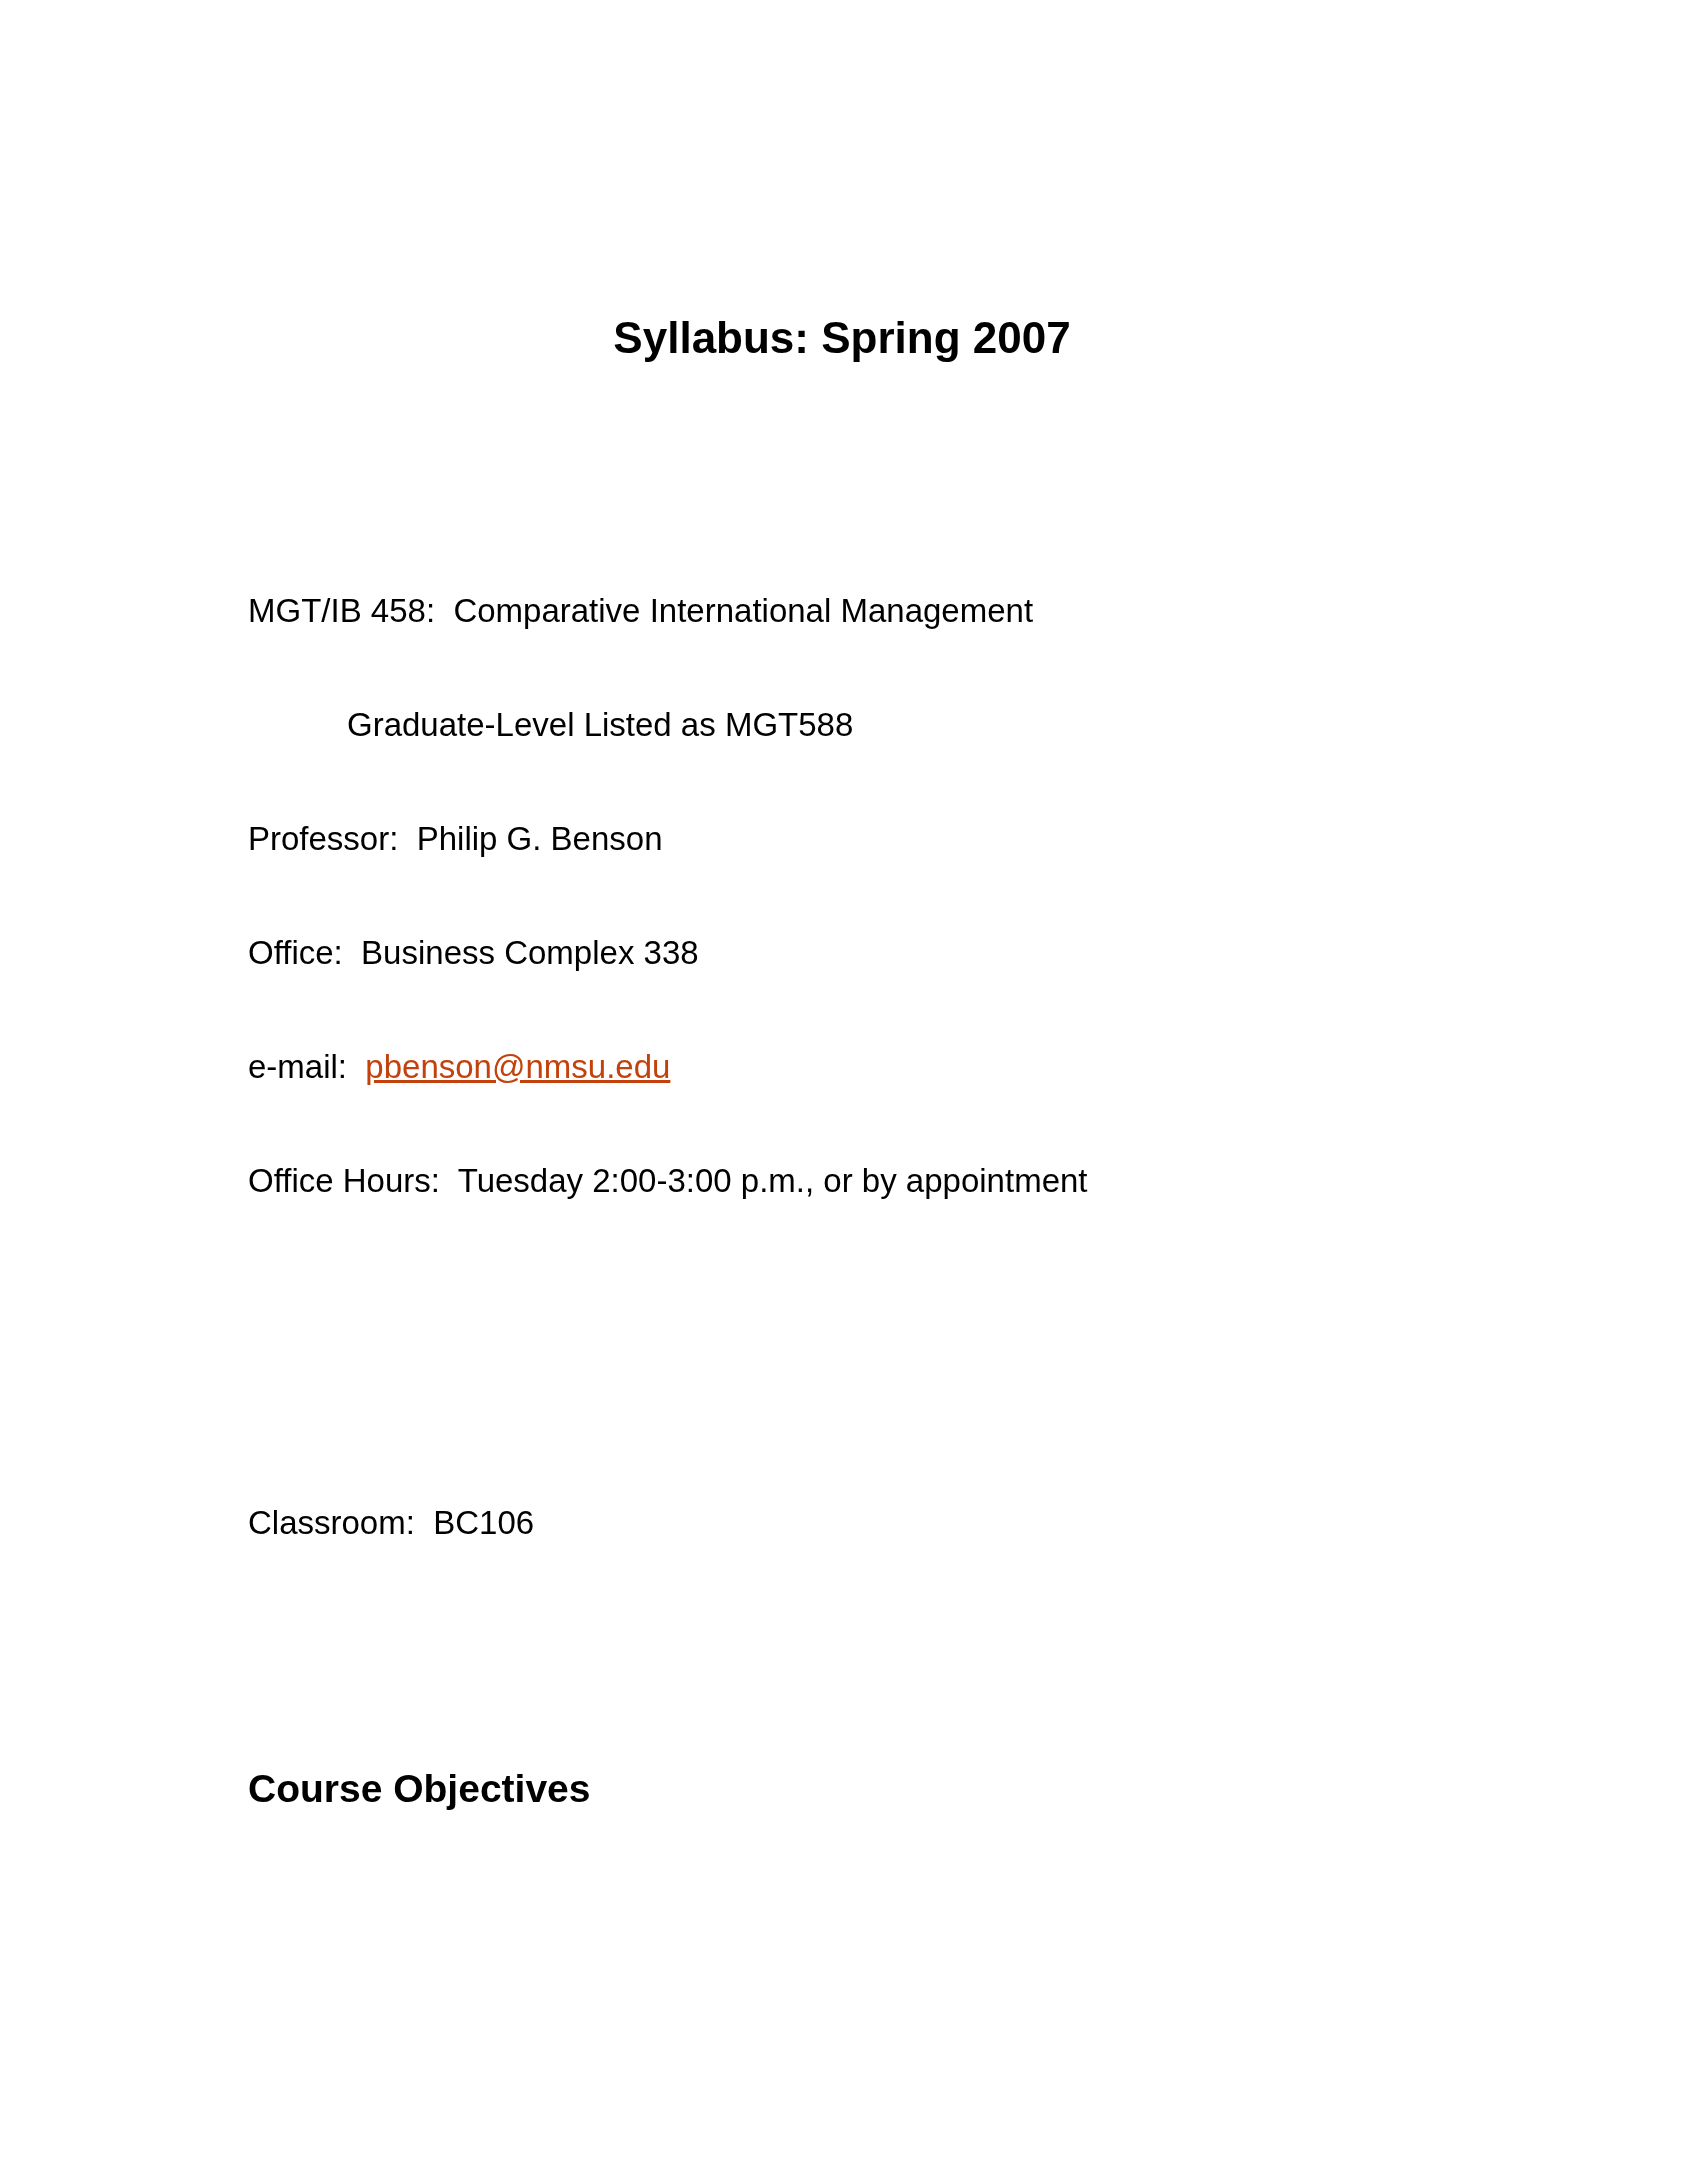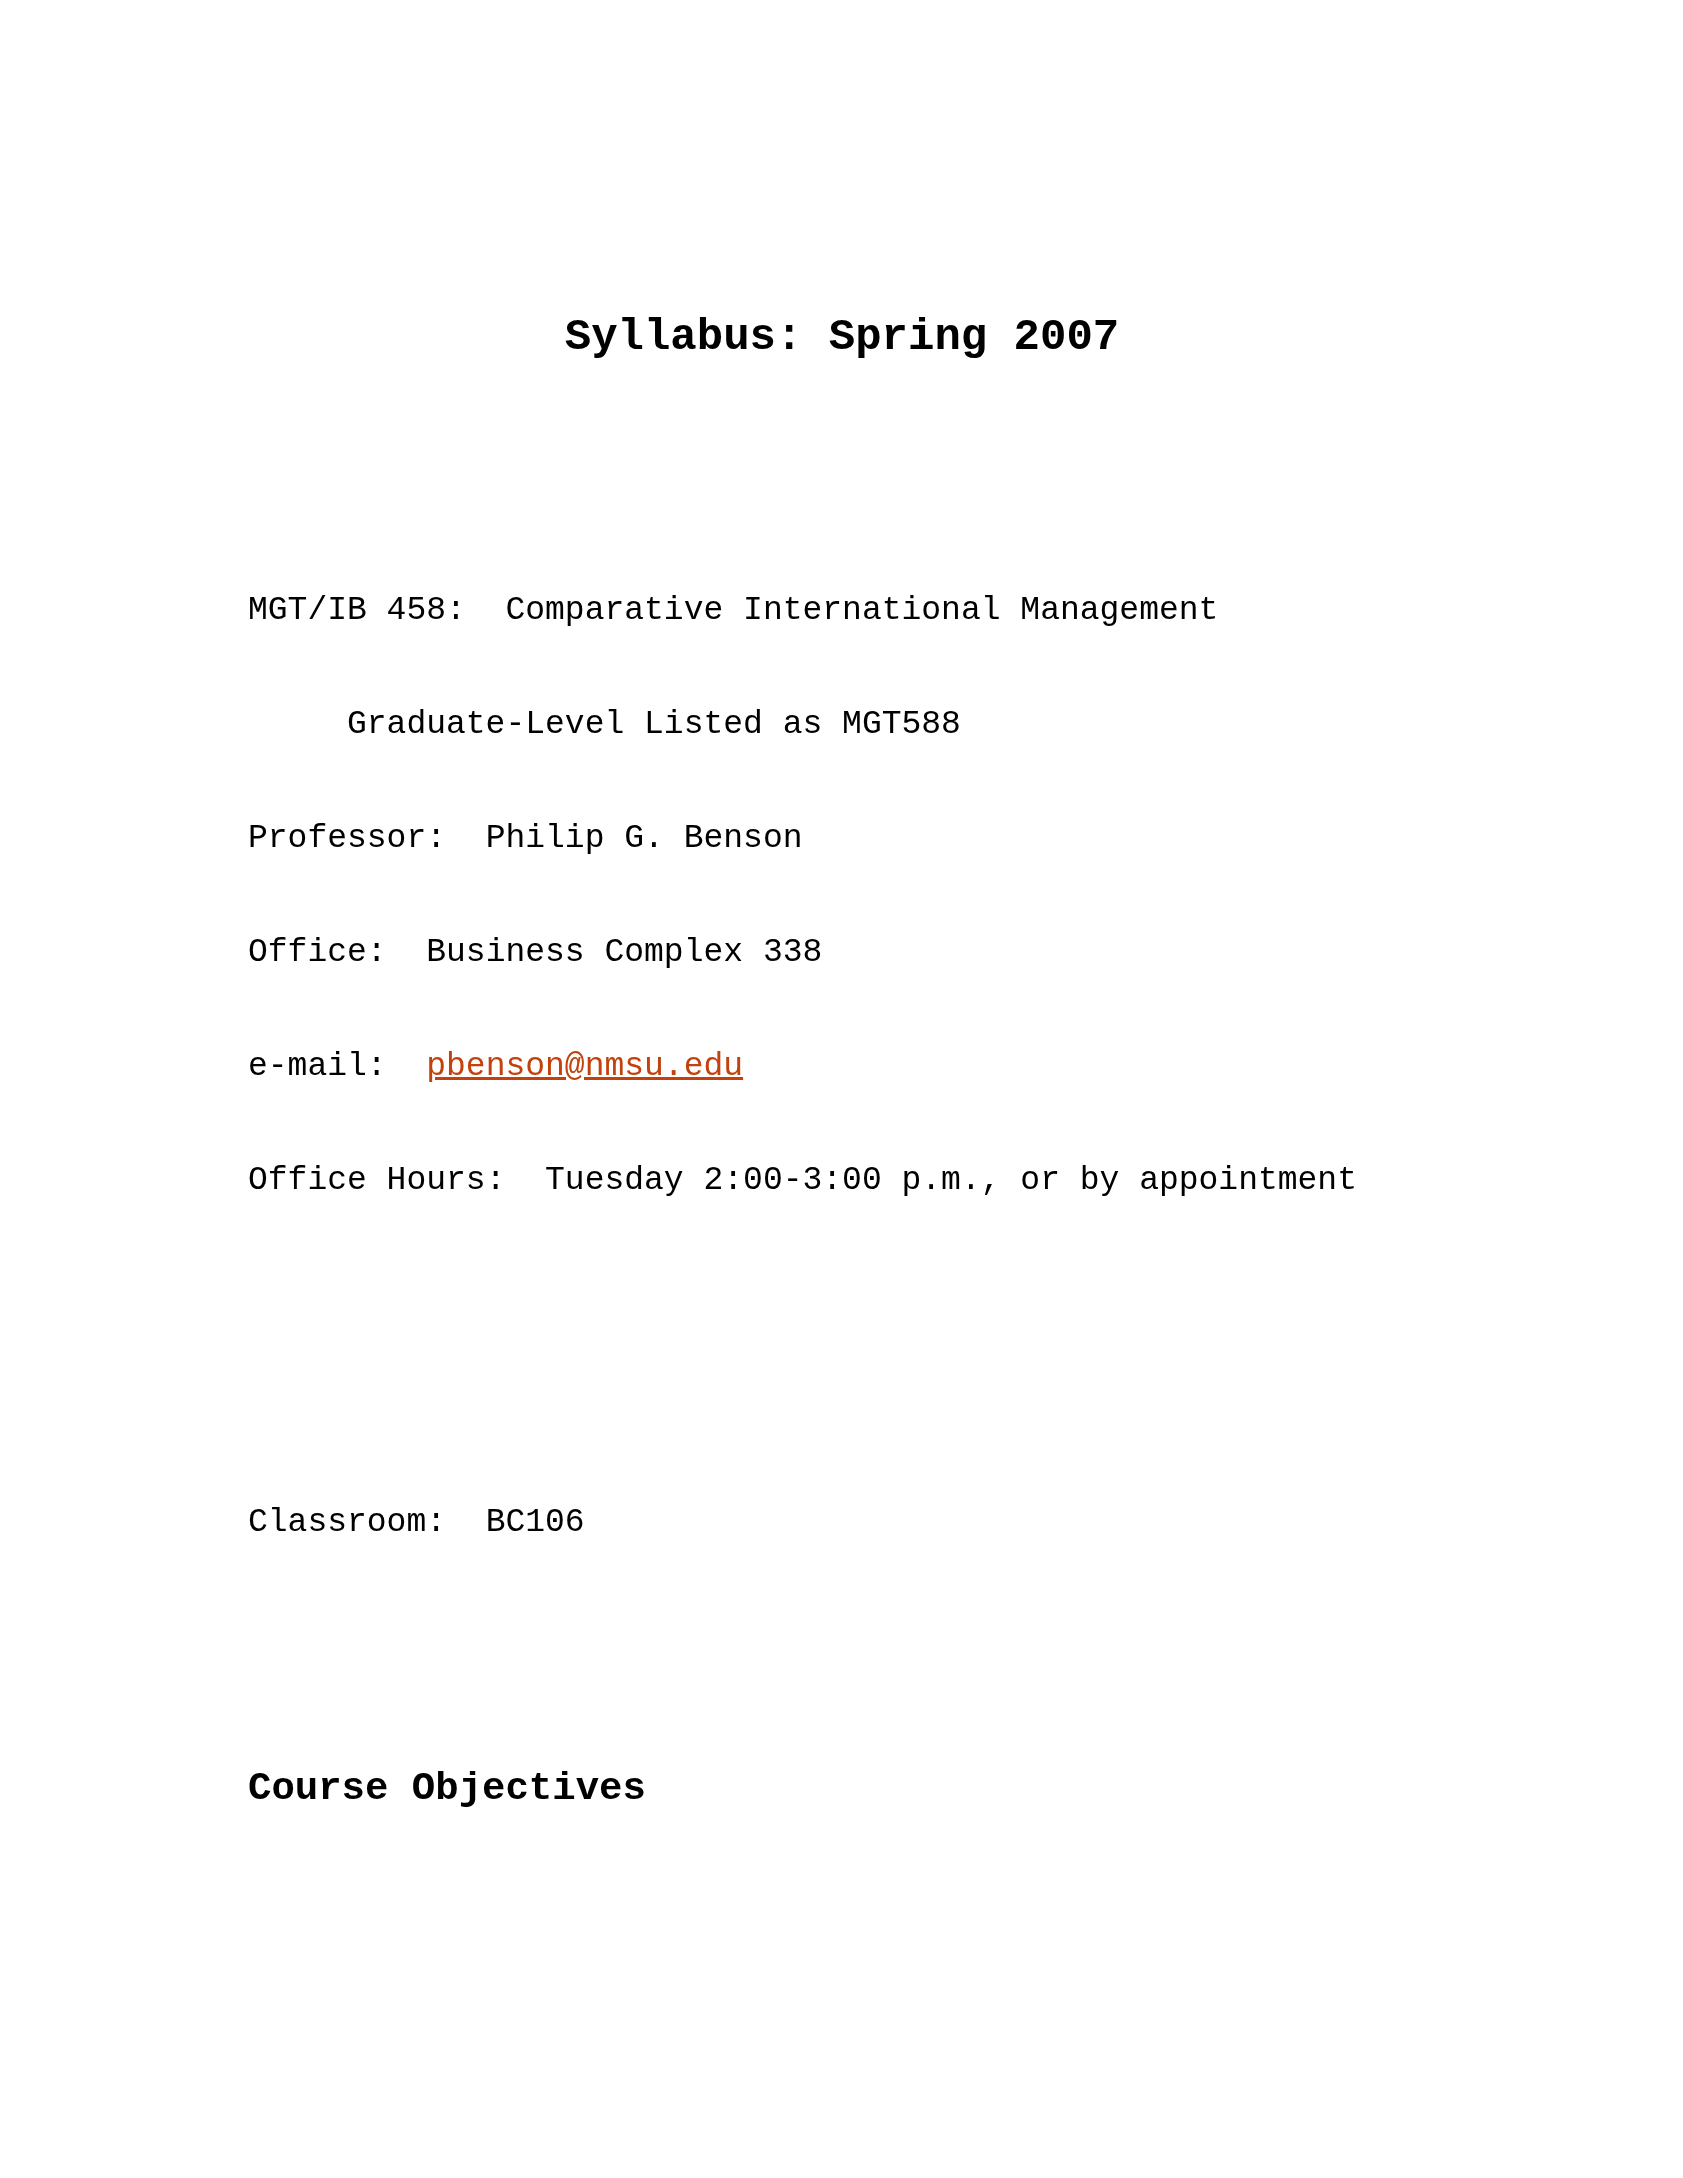--- a/index.html
+++ b/index.html
@@ -4,21 +4,21 @@
 <style>
   * { box-sizing: border-box; }
   html, body { margin: 0; padding: 0; }
   body { background: #ffffff; }
   .page {
     position: relative;
     width: 1683px;
     height: 1900px;
     background: #ffffff;
     overflow: hidden;
-    font-family: Liberation Mono, monospace;
+    font-family: Liberation Sans, sans-serif;
     color: #000000;
     padding-left: 23px;
   }
   .content {
     position: absolute;
     left: 248px;
     top: 198px;
     width: 1188px;
     font-size: 33px;
     line-height: 38px;

